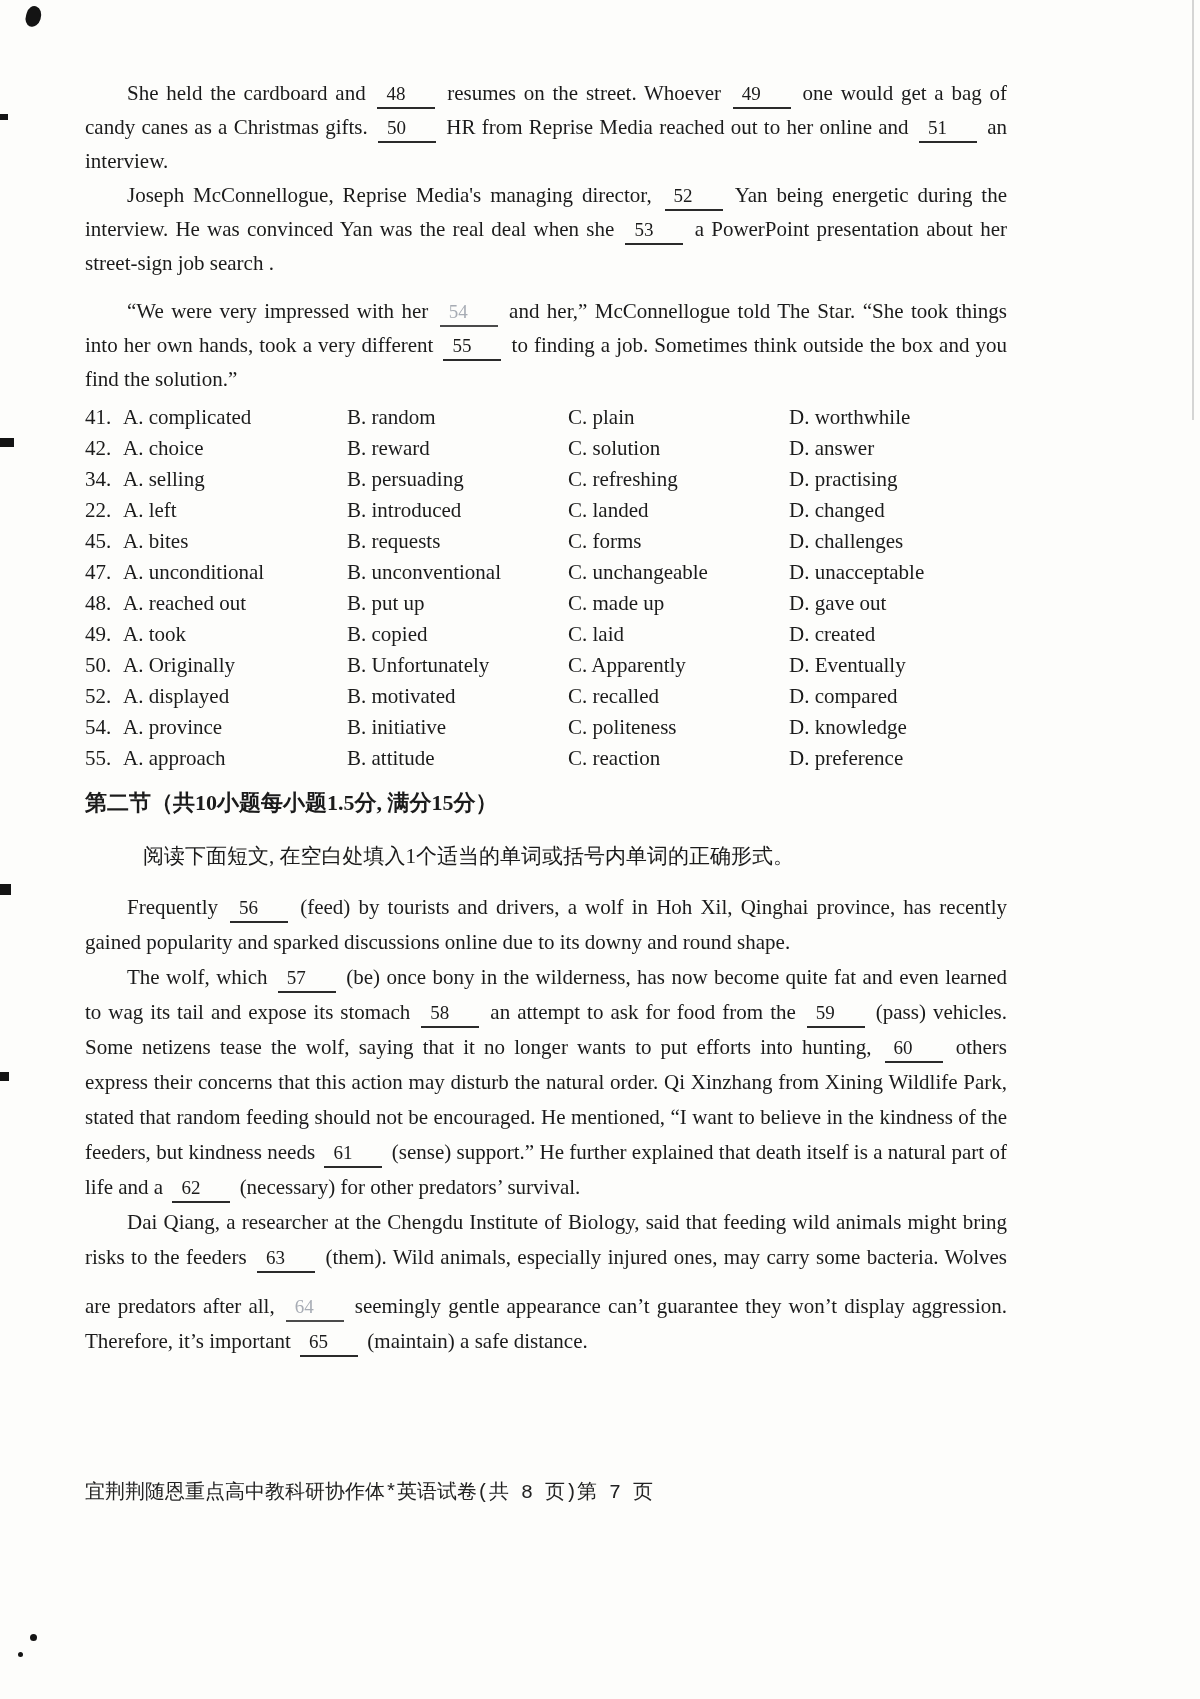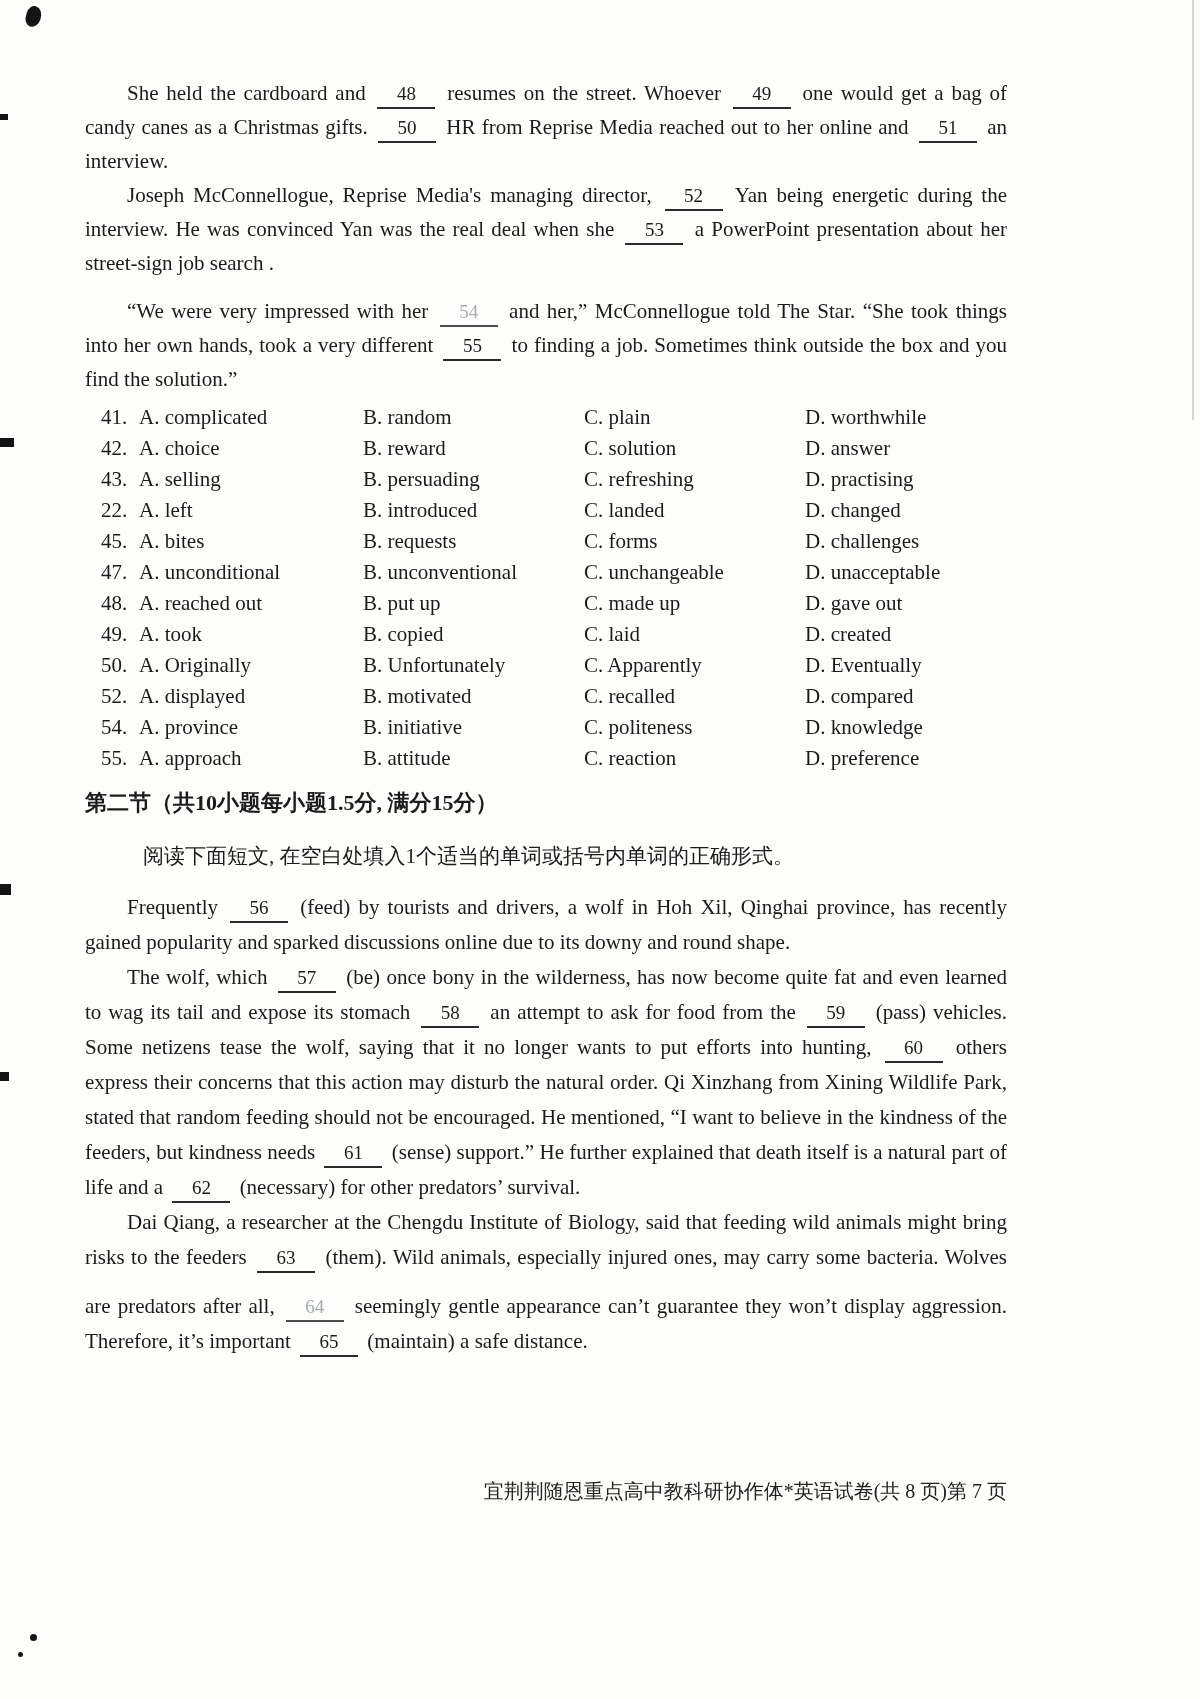--- a/index.html
+++ b/index.html
@@ -26,30 +26,29 @@
     line-height: 34px;
     text-align: justify;
     text-indent: 42px;
   }
   .para + .para { margin-top: 0; }
   .blank {
     display: inline-block;
     min-width: 58px;
     padding: 0 9px 1px;
     margin: 0 4px;
-    text-align: center;
     text-indent: 0;
     font-size: 19px;
     line-height: 24px;
     border-bottom: 2px solid #2a2a2a;
     color: #1b1b1b;
     white-space: nowrap;
   }
   .blank.faded { color: #a7acb4; border-bottom-color: #4b4b4b; margin-top: 20px; }
-  .options { margin: 6px 16px 8px; }
+  .options { margin: 6px 0 8px; }
   .opt-row {
     display: grid;
     grid-template-columns: 38px 224px 221px 221px 218px;
     font-size: 21px;
     line-height: 31px;
   }
   .opt-num, .opt-cell { white-space: nowrap; overflow: hidden; }
   .section-title {
     margin: 10px 0 16px;
     font-size: 22px;
@@ -61,23 +60,24 @@
     font-size: 21px;
     line-height: 36px;
     text-indent: 42px;
   }
   .s2 .para { line-height: 35px; }
   .footer {
     position: absolute;
     left: 85px;
     top: 1478px;
     width: 922px;
-    text-align: right;
+    text-align: left;
     font-size: 20px;
     color: #222;
+    font-family: Liberation Mono, monospace;
   }
   
   .artifact { position: absolute; background: #141414; }
   .a1 { left: 26px; top: 6px; width: 15px; height: 21px; border-radius: 45% 55% 50% 50%; transform: rotate(18deg); }
   .a2 { left: 0; top: 114px; width: 8px; height: 6px; }
   .a3 { left: 0; top: 438px; width: 14px; height: 9px; }
   .a4 { left: 0; top: 884px; width: 11px; height: 11px; }
   .a5 { left: 0; top: 1072px; width: 9px; height: 9px; }
   .a6 { left: 30px; top: 1634px; width: 7px; height: 7px; border-radius: 50%; }
   .a7 { left: 18px; top: 1652px; width: 5px; height: 5px; border-radius: 50%; }
@@ -114,21 +114,21 @@
           <span class="opt-cell">D. worthwhile</span>
         </div>
         <div class="opt-row">
           <span class="opt-num">42.</span>
           <span class="opt-cell">A. choice</span>
           <span class="opt-cell">B. reward</span>
           <span class="opt-cell">C. solution</span>
           <span class="opt-cell">D. answer</span>
         </div>
         <div class="opt-row">
-          <span class="opt-num">43.</span>
+          <span class="opt-num">34.</span>
           <span class="opt-cell">A. selling</span>
           <span class="opt-cell">B. persuading</span>
           <span class="opt-cell">C. refreshing</span>
           <span class="opt-cell">D. practising</span>
         </div>
         <div class="opt-row">
           <span class="opt-num">22.</span>
           <span class="opt-cell">A. left</span>
           <span class="opt-cell">B. introduced</span>
           <span class="opt-cell">C. landed</span>

